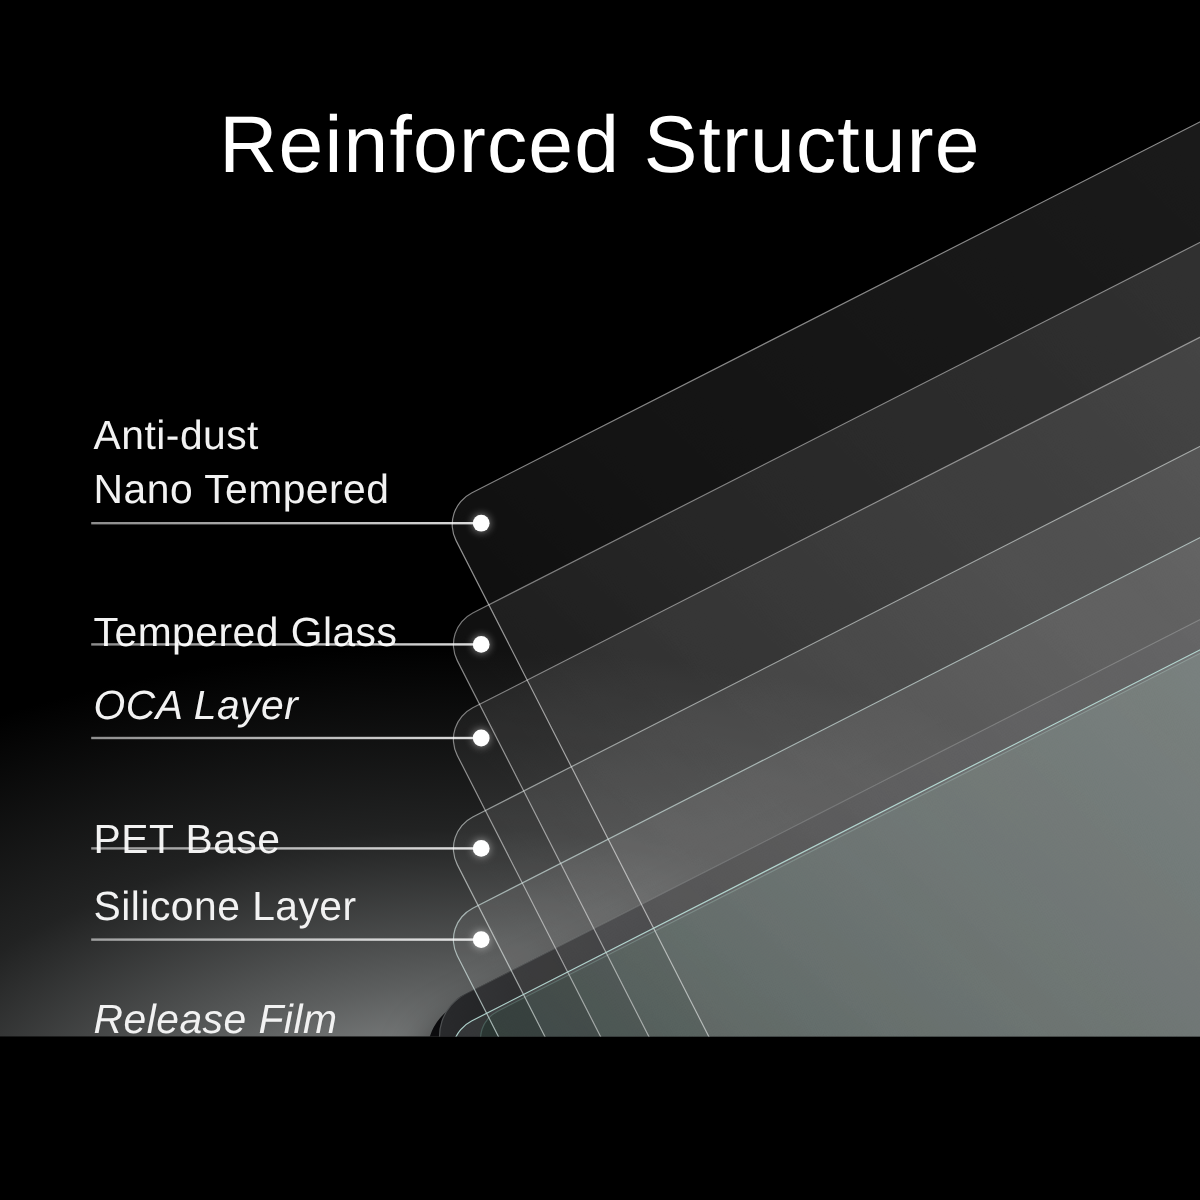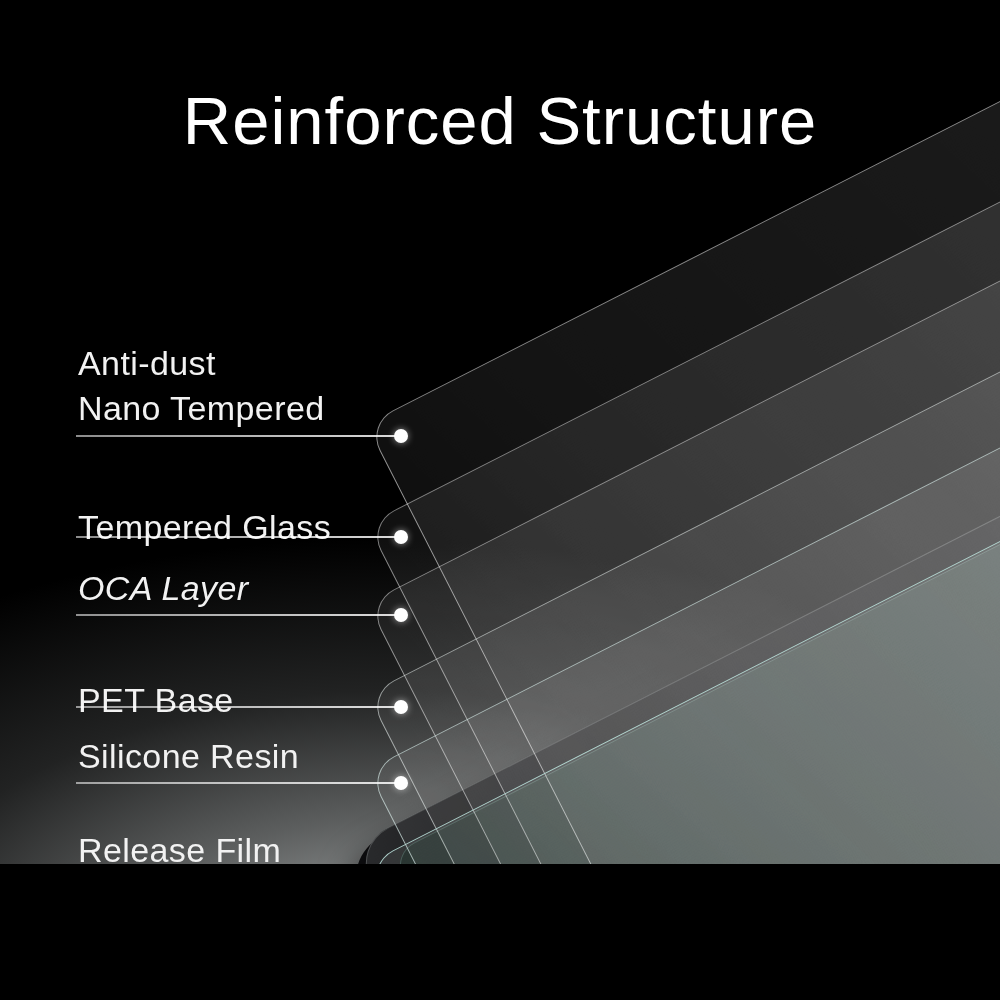--- a/index.html
+++ b/index.html
@@ -90,21 +90,21 @@
   .callout-dot{
     position:absolute;width:14px;height:14px;border-radius:50%;
     background:#ffffff;left:394px;
     box-shadow:0 0 7px rgba(255,255,255,0.55);
   }
   .lb1{top:341px;} .ln1{top:435px;} .dt1{top:429px;}
   .lb2{top:466px;margin-top:39px;} .ln2{top:536px;} .dt2{top:530px;}
   .lb3{top:566px;font-style:italic;} .ln3{top:614px;} .dt3{top:608px;}
   .lb4{top:658px;margin-top:20px;} .ln4{top:706px;} .dt4{top:700px;}
   .lb5{top:734px;} .ln5{top:782px;} .dt5{top:776px;}
-  .lb6{top:828px;} .ln6{top:876px;} .dt6{top:870px;}
+  .lb6{top:828px;font-style:italic;} .ln6{top:876px;} .dt6{top:870px;}
 </style>
 </head>
 <body>
 
 <div class="stage">
 
   <div class="bg-glow"></div>
 
   <div class="title">Reinforced Structure</div>
 
@@ -130,21 +130,21 @@
   <div class="callout-dot dt2"></div>
 
   <div class="callout-label lb3">OCA Layer</div>
   <div class="callout-line ln3"></div>
   <div class="callout-dot dt3"></div>
 
   <div class="callout-label lb4">PET Base</div>
   <div class="callout-line ln4"></div>
   <div class="callout-dot dt4"></div>
 
-  <div class="callout-label lb5">Silicone Resin</div>
+  <div class="callout-label lb5">Silicone Layer</div>
   <div class="callout-line ln5"></div>
   <div class="callout-dot dt5"></div>
 
   <div class="callout-label lb6">Release Film</div>
   <div class="callout-line ln6"></div>
   <div class="callout-dot dt6"></div>
 
 </div>
 
 </body></html>

